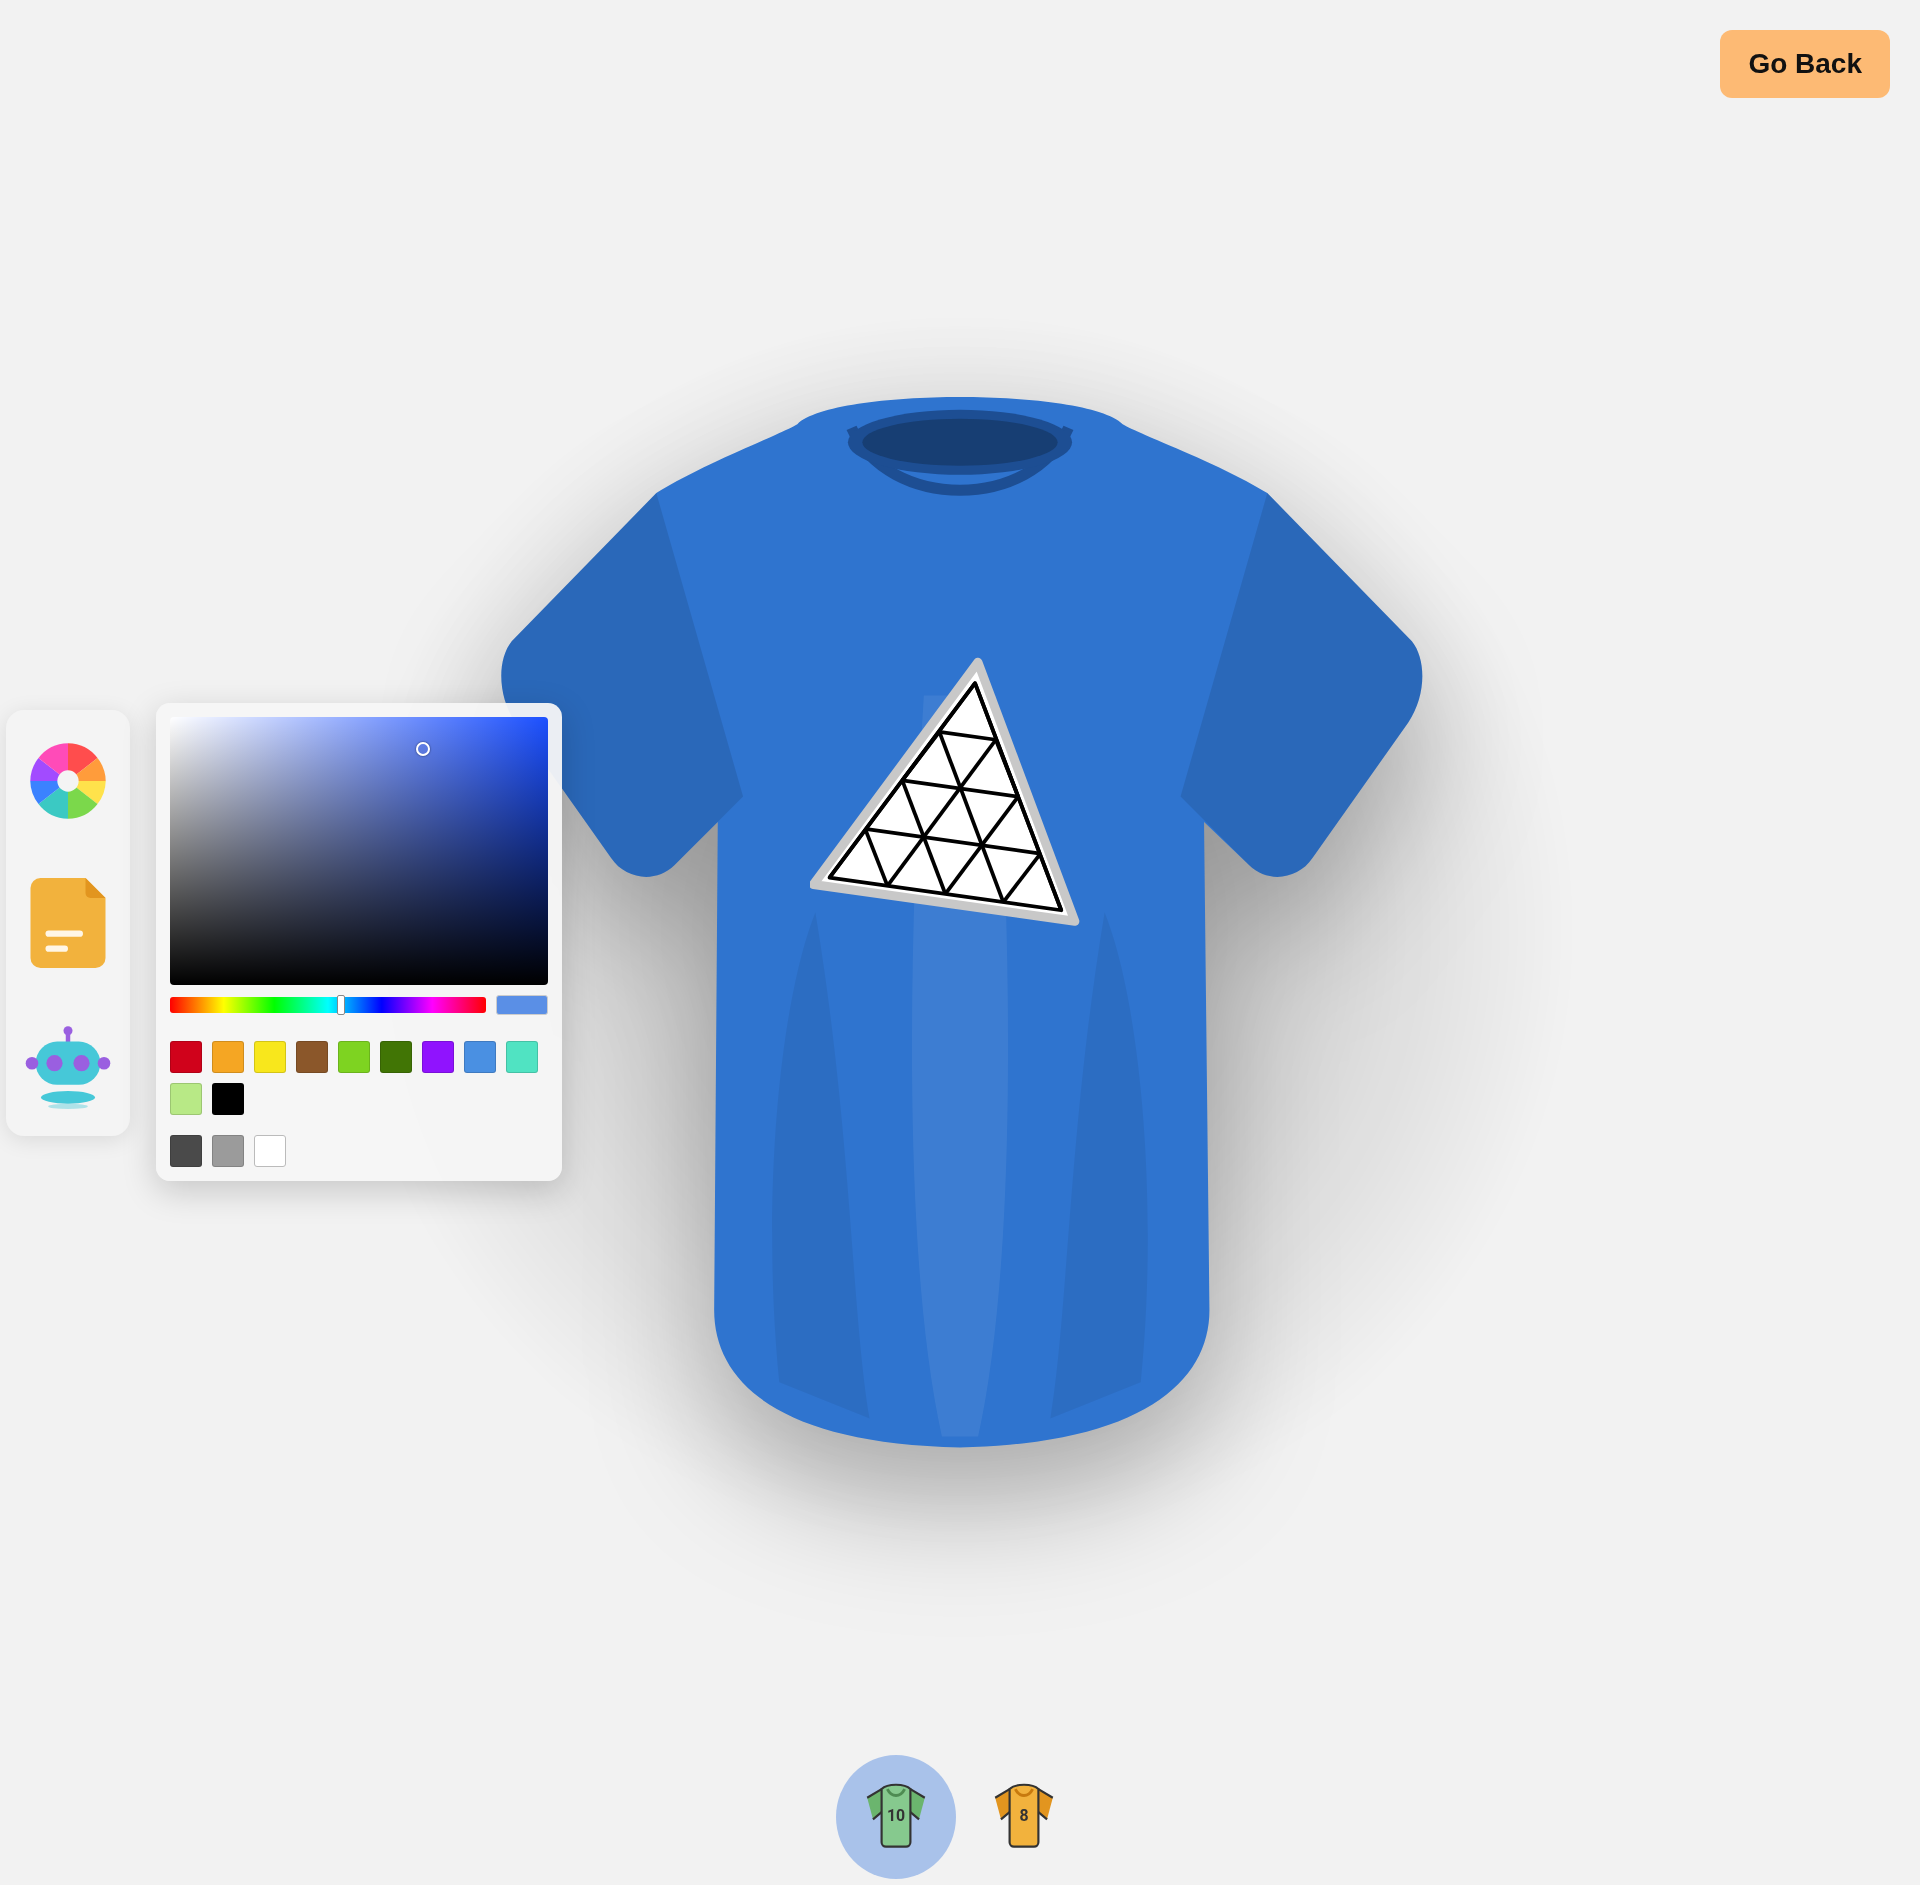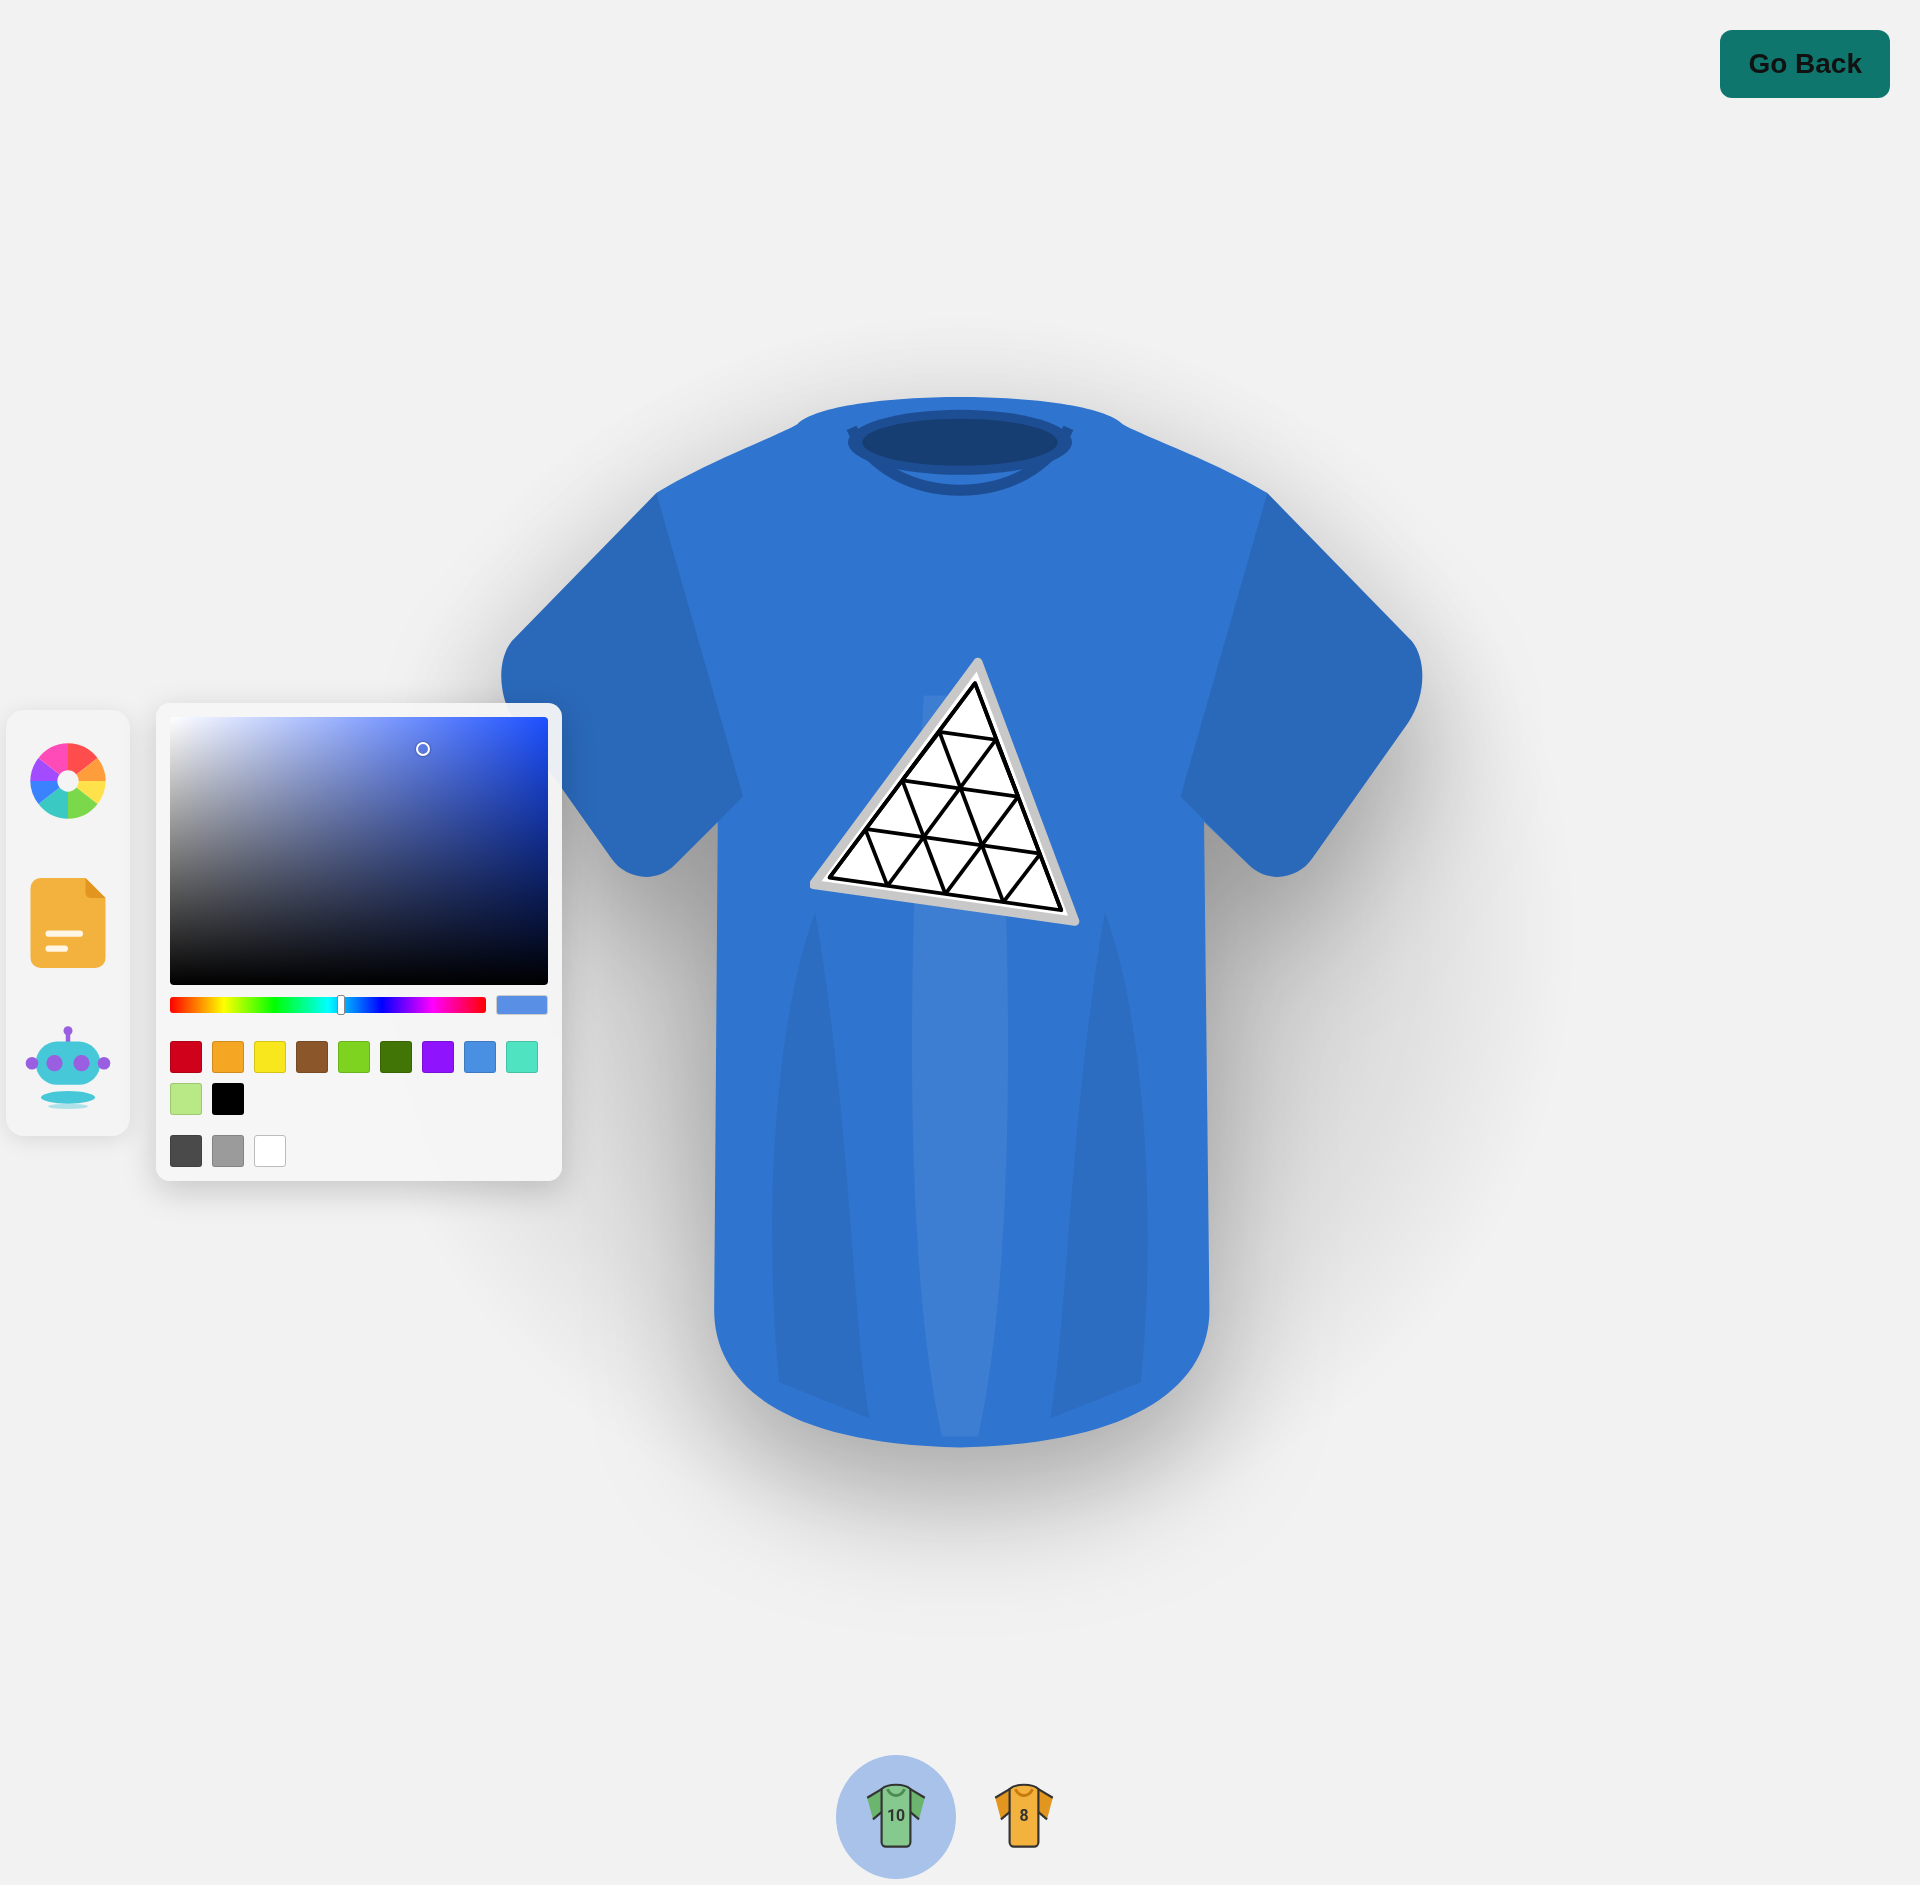--- a/index.html
+++ b/index.html
@@ -10,21 +10,21 @@
     position: relative;
     overflow: hidden;
     min-height: 1885px;
   }
 
   
   .go-back {
     position: absolute;
     top: 30px;
     right: 30px;
-    background: #0f766e;
+    background: #fdba74;
     color: #111;
     font-weight: 700;
     font-size: 28px;
     padding: 18px 28px;
     border: none;
     border-radius: 12px;
     cursor: pointer;
     text-align: center;
   }
 

